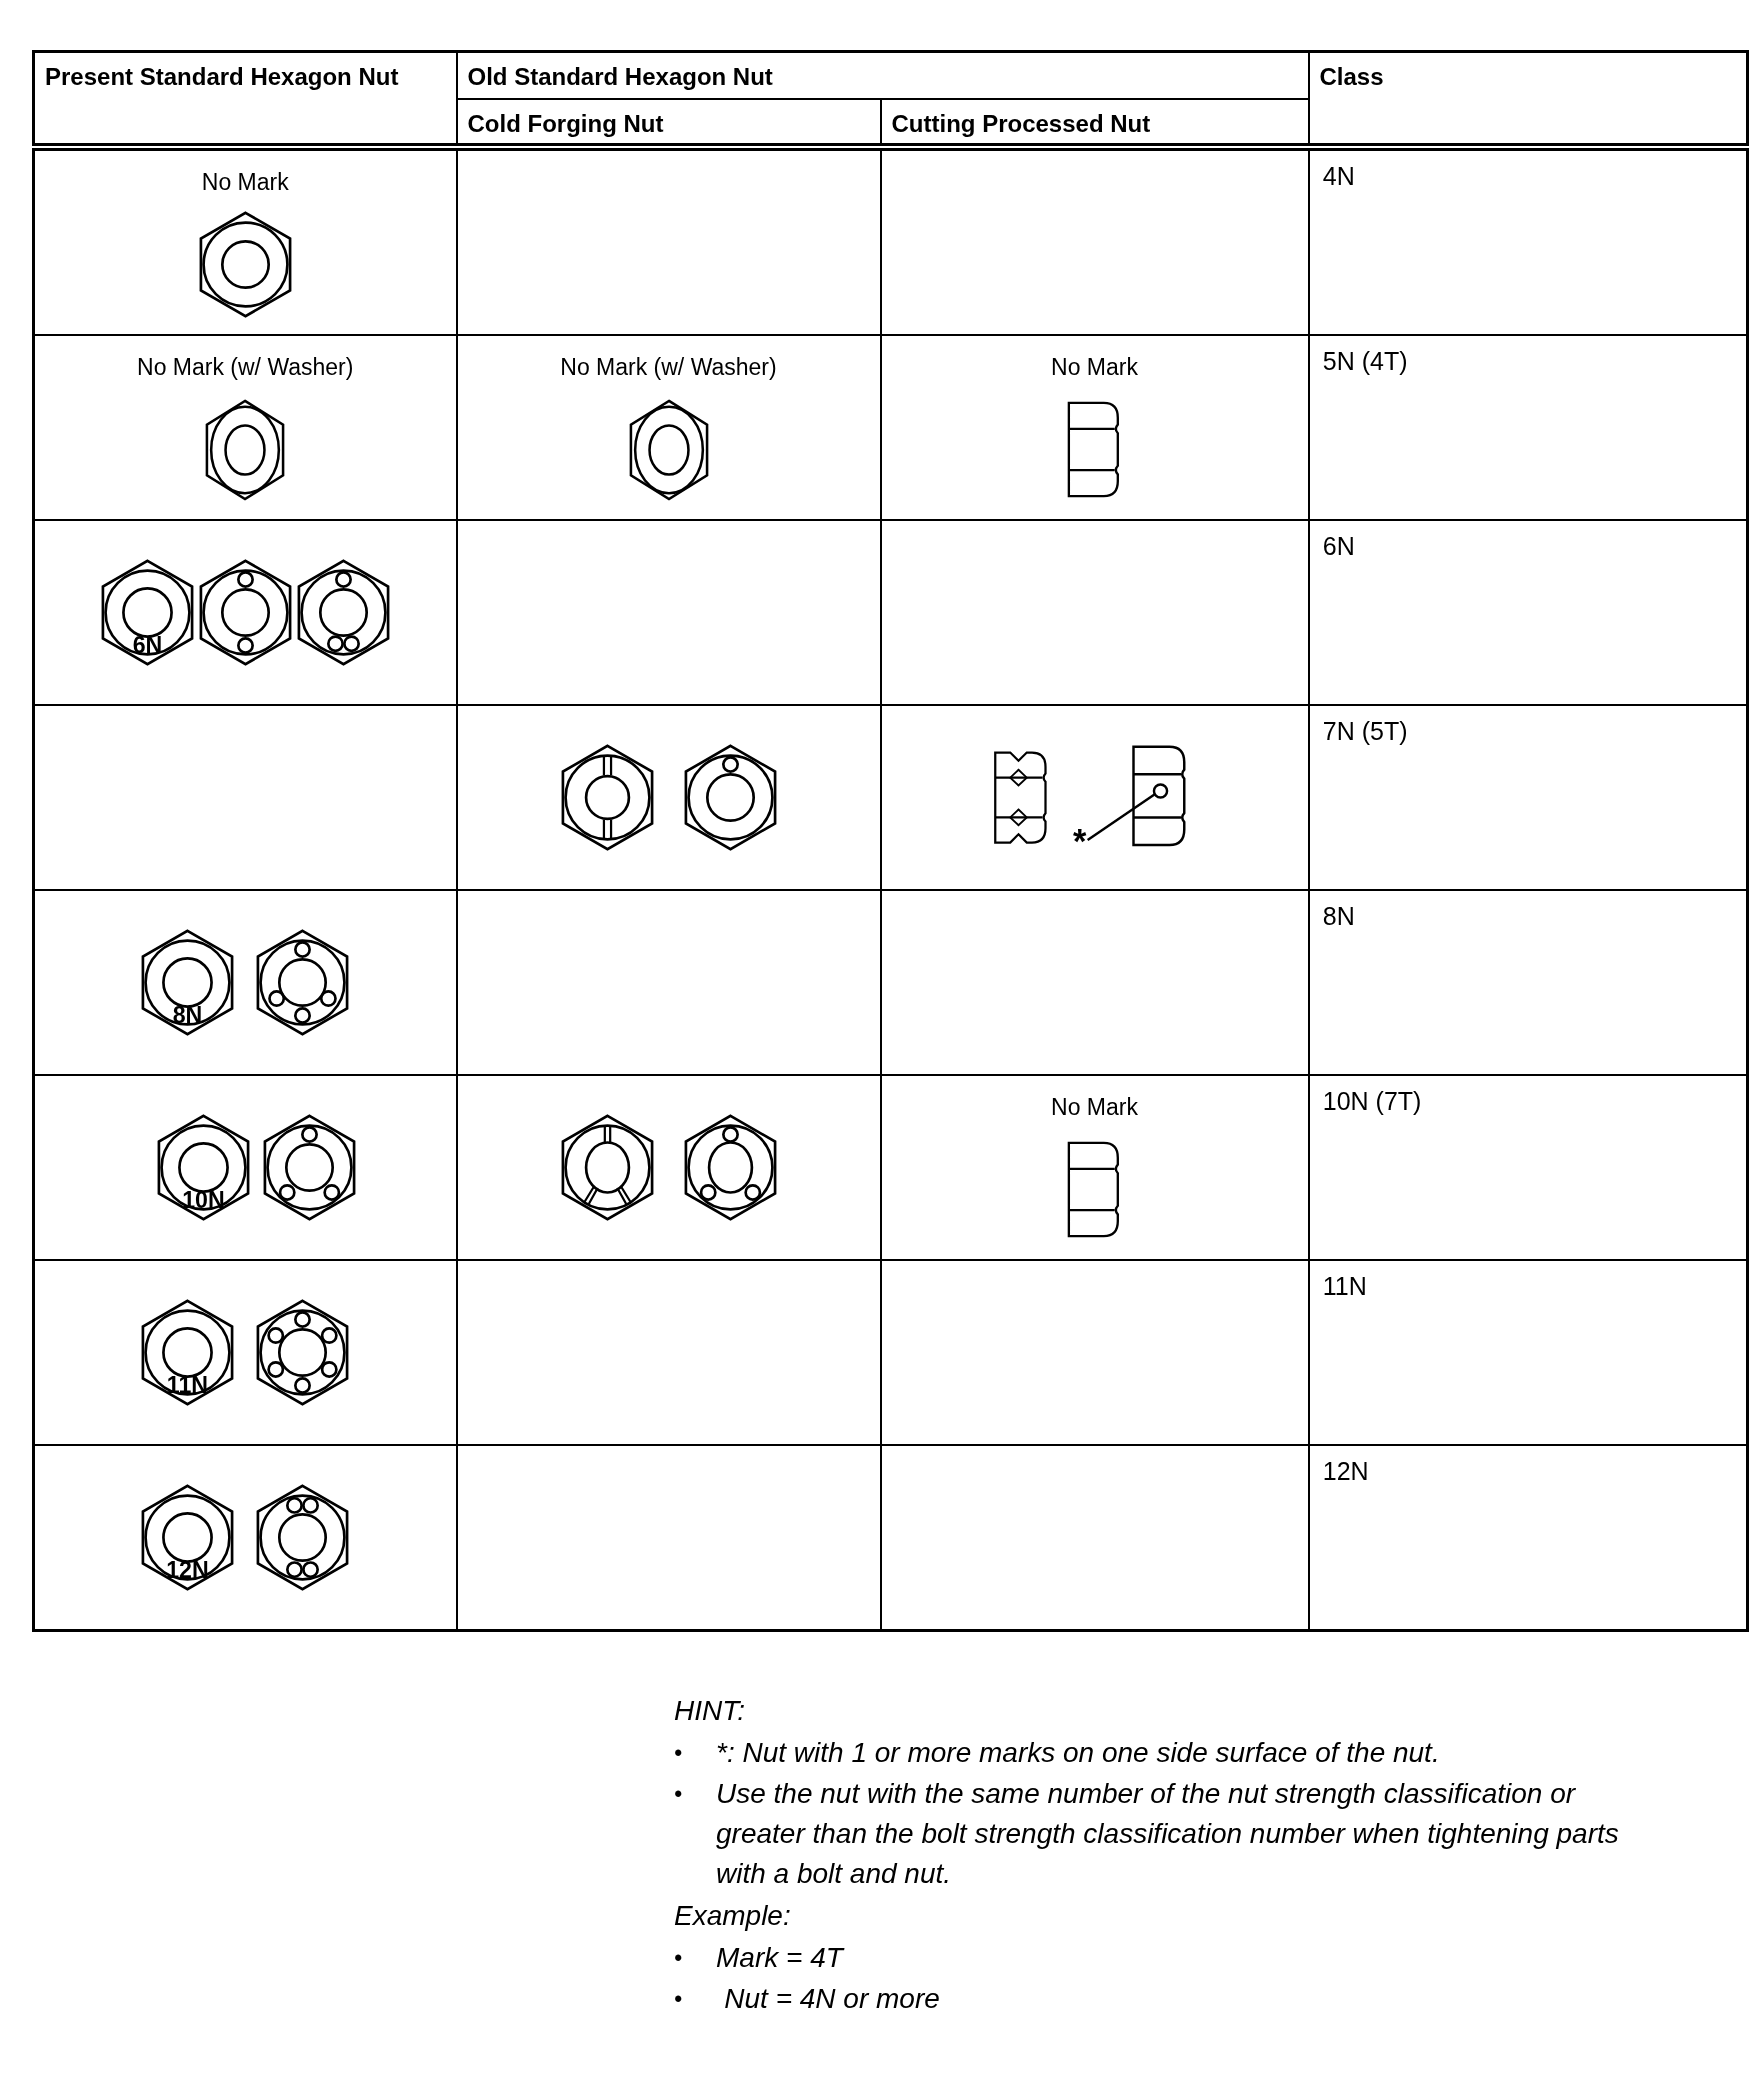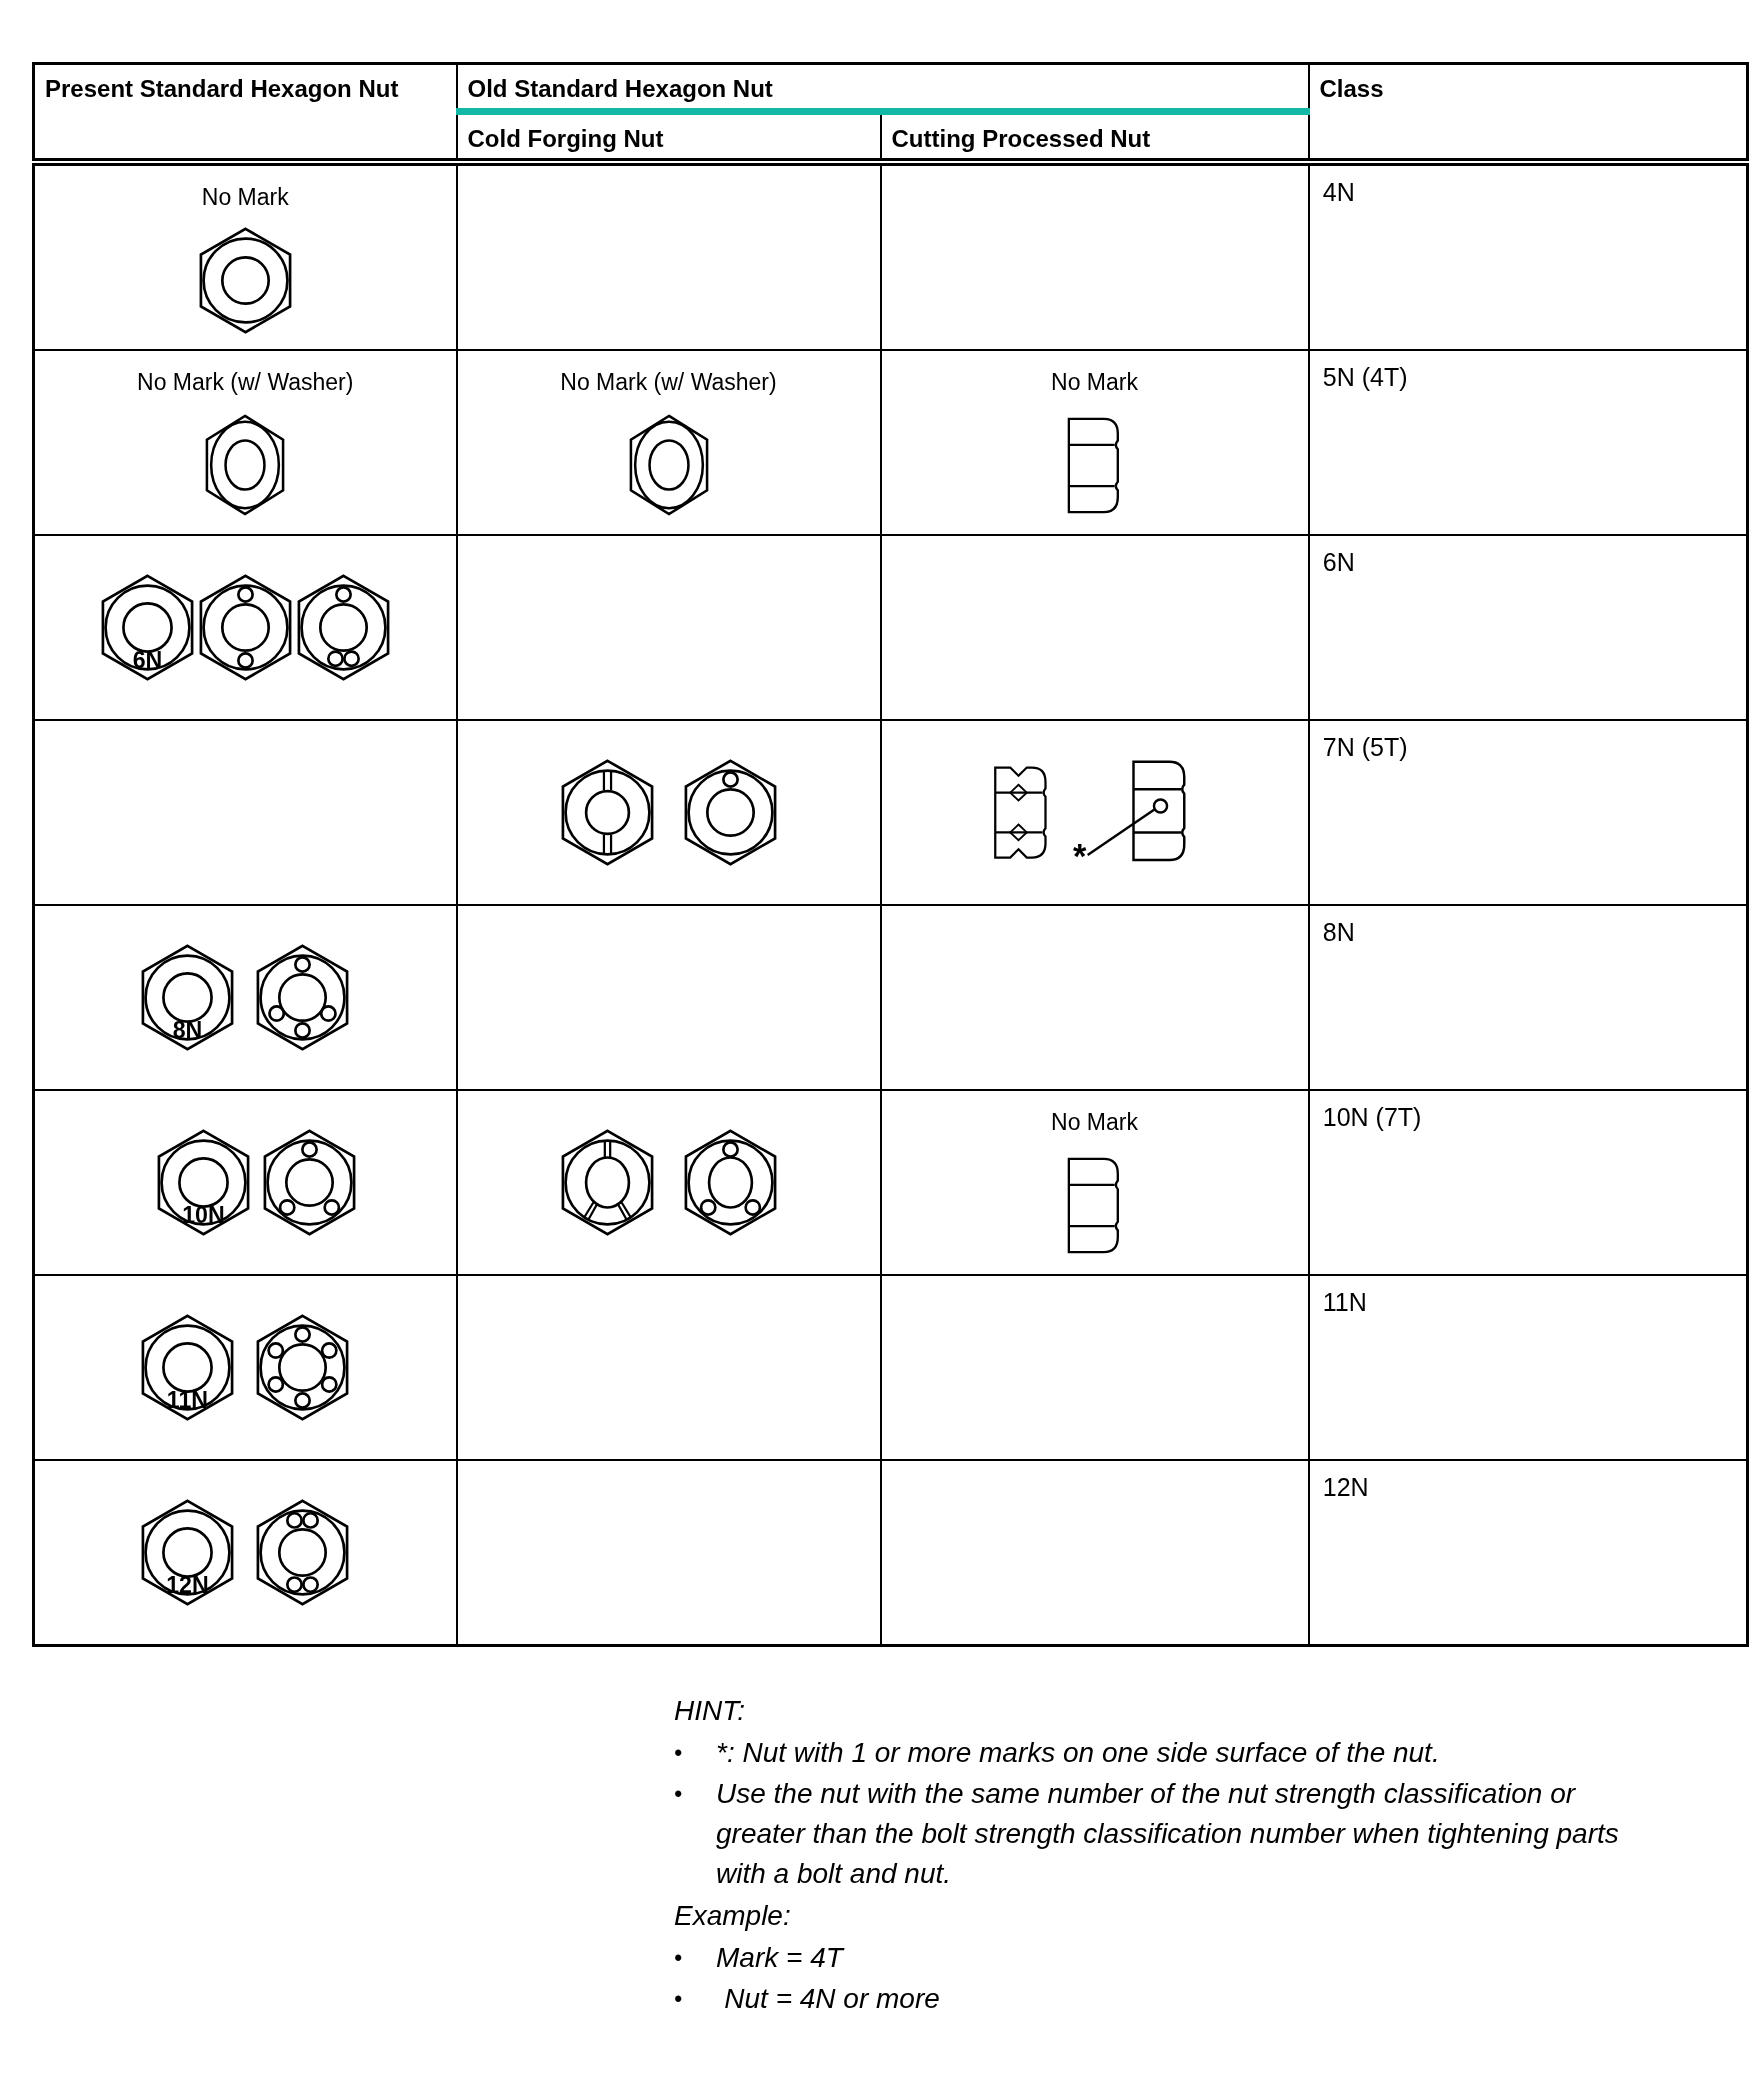--- a/index.html
+++ b/index.html
@@ -6,38 +6,38 @@
   html, body { background: #ffffff; }
   body {
     width: 1759px; height: 2078px;
     position: relative;
     font-family: "Liberation Sans", sans-serif;
     color: #000;
   }
 
   
   table.nut-table {
-    position: absolute; left: 32px; top: 62px;
+    position: absolute; left: 32px; top: 50px;
     width: 1713px;
     border-collapse: collapse; table-layout: fixed;
     border: 3.3px solid #000;
     background: #fff;
   }
   .nut-table th, .nut-table td {
     border: 2.5px solid #000;
     vertical-align: top;
     padding: 0;
   }
   .nut-table th {
     text-align: left;
     font-size: 24px; font-weight: bold;
     padding: 10px 10px 5px 10px;
     height: 47px;
   }
-  th.old-header { border-bottom: 7px solid #14b8a6; }
+  th.old-header { border-bottom: 1px solid #14b8a6; }
   tr.hdr-last th, th.spans-header { border-bottom: 8.3px double #000; }
 
   .cellwrap {
     height: 183px;
     display: flex; flex-direction: column; align-items: center;
   }
   .cell-label {
     font-size: 23px;
     padding-top: 18px;
     text-align: center;

